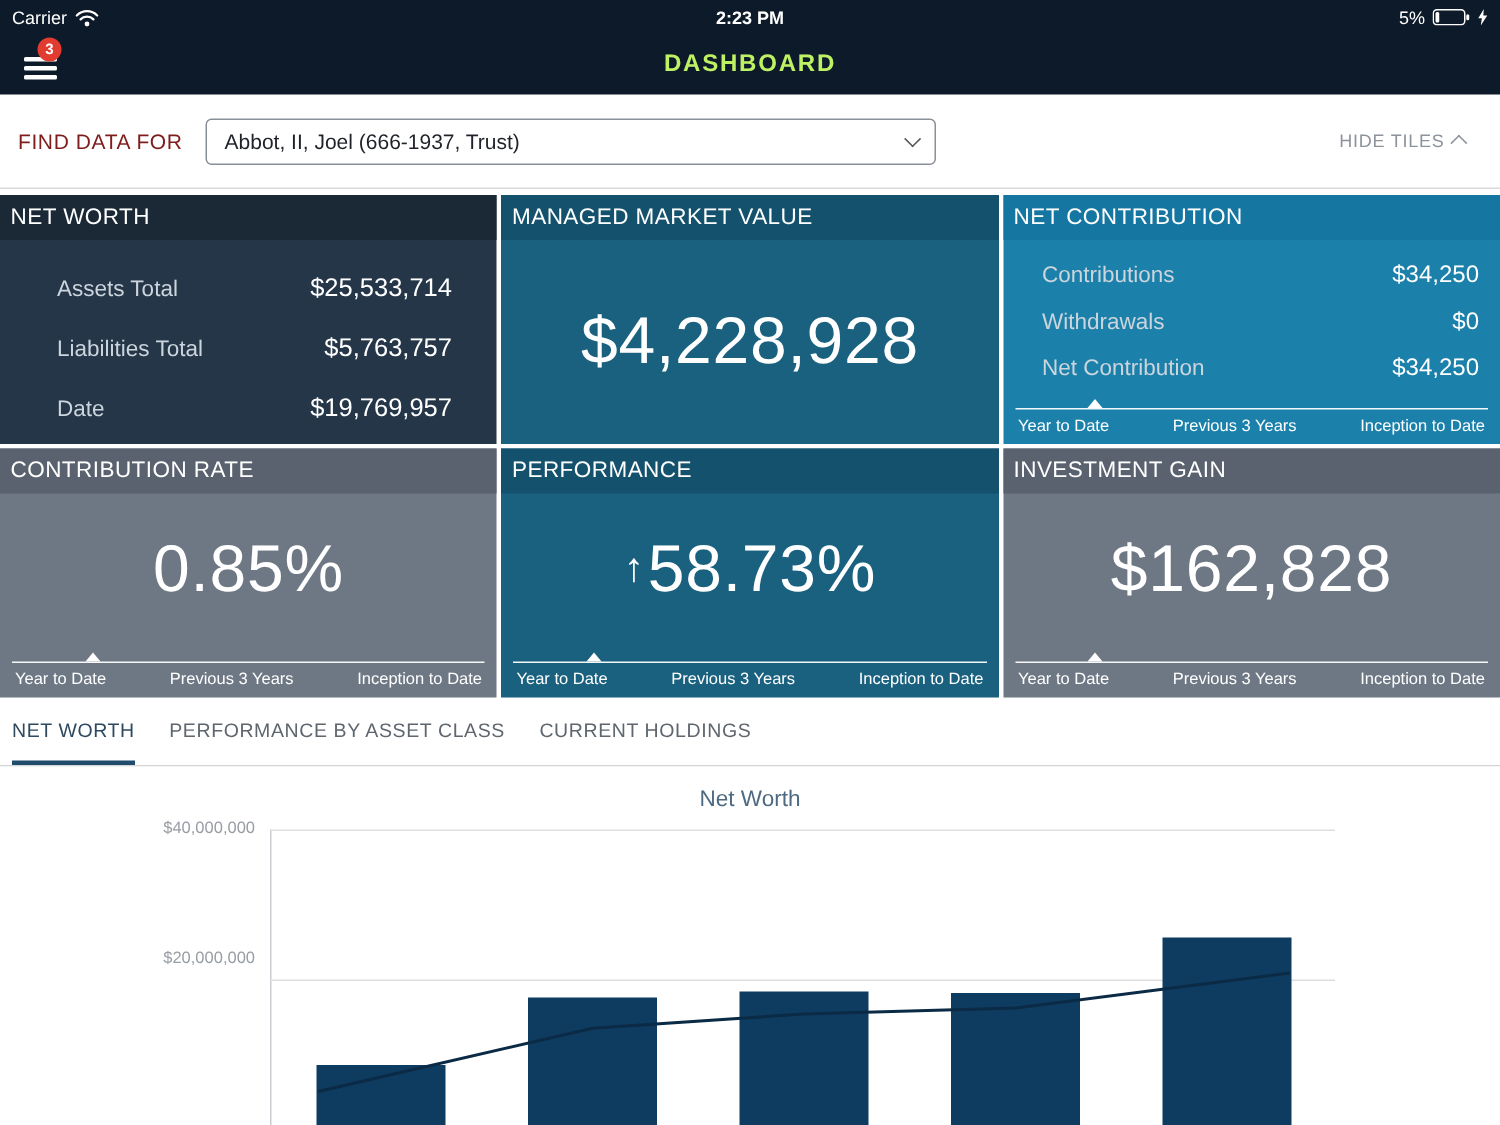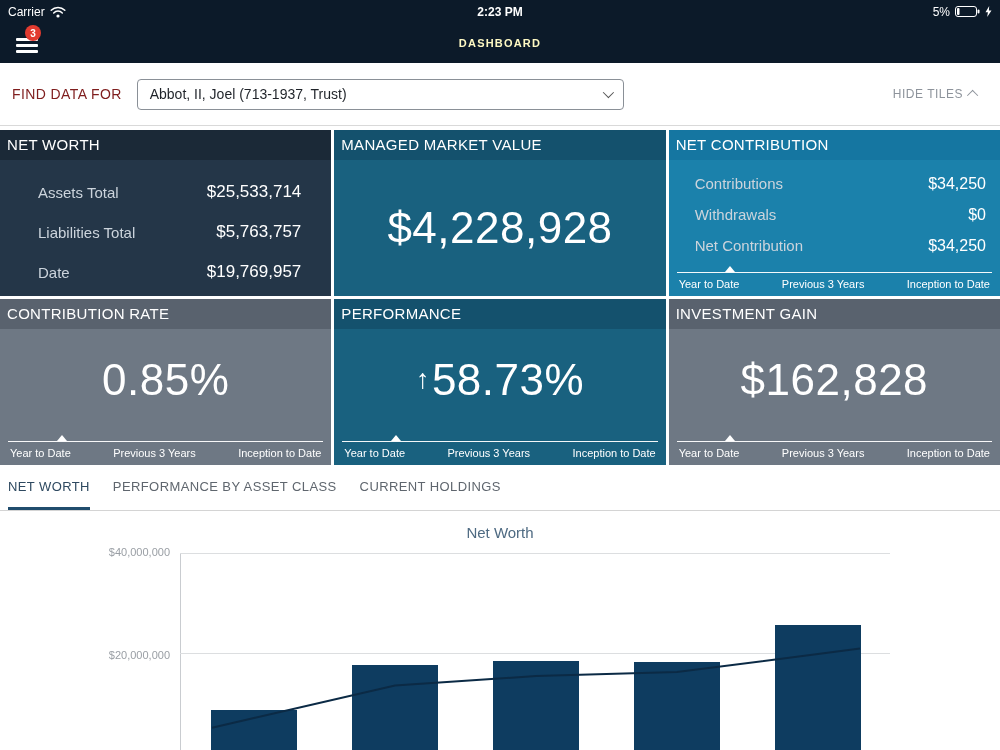--- a/index.html
+++ b/index.html
@@ -7,21 +7,21 @@
   body { font-family:"Liberation Sans", sans-serif; background:#fff; }
   .app { position:relative; width:1000px; height:750px; overflow:hidden; background:#fff; }
 
   
   .topbar { background:#0c1a29; height:63px; position:relative; }
   .statusbar { height:23px; display:flex; align-items:center; justify-content:space-between; padding:0 8px; color:#fff; font-size:12px; }
   .status-left, .status-right { display:flex; align-items:center; gap:5px; width:120px; }
   .status-right { justify-content:flex-end; }
   .status-time { font-weight:bold; font-size:12px; }
   .navbar { height:40px; position:relative; display:flex; align-items:center; justify-content:center; }
-  .nav-title { color:#fef9c3; font-size:11px; font-weight:bold; letter-spacing:1.2px; }
+  .nav-title { color:#bef264; font-size:16px; font-weight:bold; letter-spacing:1.2px; }
   .menu-btn { position:absolute; left:16px; top:13px; width:22px; height:18px; background:none; border:none; cursor:pointer; }
   .menu-bar { height:3px; background:#fff; border-radius:1px; margin-bottom:3px; }
   .badge { position:absolute; top:-11px; left:9px; min-width:16px; height:16px; border-radius:8px; background:#e23b30; color:#fff; font-size:10px; font-weight:bold; display:flex; align-items:center; justify-content:center; padding:0 3px; }
 
   
   .findbar { height:63px; background:#fff; border-bottom:1px solid #d9d9d9; display:flex; align-items:center; padding:0 10px; }
   .find-label { color:#7f1d1d; font-size:14px; letter-spacing:0.4px; margin:0 15px 0 2px; white-space:nowrap; }
   .select-box { width:487px; height:31px; border:1px solid #8a9097; border-radius:4px; background:#fff; display:flex; align-items:center; justify-content:space-between; padding:0 12px; font-size:14px; color:#1f2329; cursor:pointer; }
   .chev { display:inline-block; width:8px; height:8px; border-right:1.6px solid #555; border-bottom:1.6px solid #555; }
   .chev.down { transform:rotate(45deg) translateY(-2px); }
@@ -109,21 +109,21 @@
         <div class="menu-bar" style="margin-bottom:0"></div>
         <span class="badge">3</span>
       </button>
       <div class="nav-title">DASHBOARD</div>
     </div>
   </header>
 
   <div class="findbar">
     <span class="find-label">FIND DATA FOR</span>
     <div class="select-box">
-      <span>Abbot, II, Joel (713-1937, Trust)</span>
+      <span>Abbot, II, Joel (666-1937, Trust)</span>
       <span class="chev down"></span>
     </div>
     <button class="hide-tiles">
       <span>HIDE TILES</span>
       <span class="chev up"></span>
     </button>
   </div>
 
   <div class="tiles">
 
@@ -248,21 +248,21 @@
   </nav>
 
   <section class="chart-section">
     <div class="chart-title">Net Worth</div>
     <div class="plot" id="plot">
       <div class="y-axis"></div>
       <div id="gridlines">
           <div class="gridline" style="top: 0px;"></div>
           <div class="ytick" style="top: -7px;">$40,000,000</div>
           <div class="gridline" style="top: 100px;"></div>
-          <div class="ytick" style="top: 96px;">$20,000,000</div>
+          <div class="ytick" style="top: 80px;">$20,000,000</div>
         </div>
       <div id="bars">
           <div class="bar" style="left: 31px; top: 157px; height: 43px; background: rgb(14, 60, 96);"></div>
           <div class="bar" style="left: 172px; top: 112px; height: 88px; background: rgb(14, 60, 96);"></div>
           <div class="bar" style="left: 313px; top: 108px; height: 92px; background: rgb(14, 60, 96);"></div>
           <div class="bar" style="left: 454px; top: 109px; height: 91px; background: rgb(14, 60, 96);"></div>
           <div class="bar" style="left: 595px; top: 72px; height: 128px; background: rgb(14, 60, 96);"></div>
         </div>
       <svg id="line-svg" width="710" height="200" viewBox="0 0 710 200">
           <polyline points="32.0,174.7 74.0,165.0 215.0,132.5 356.0,123.0 497.0,119.0 638.0,101.0 680.0,95.6" fill="none" stroke="#0b2a45" stroke-width="2"></polyline>

